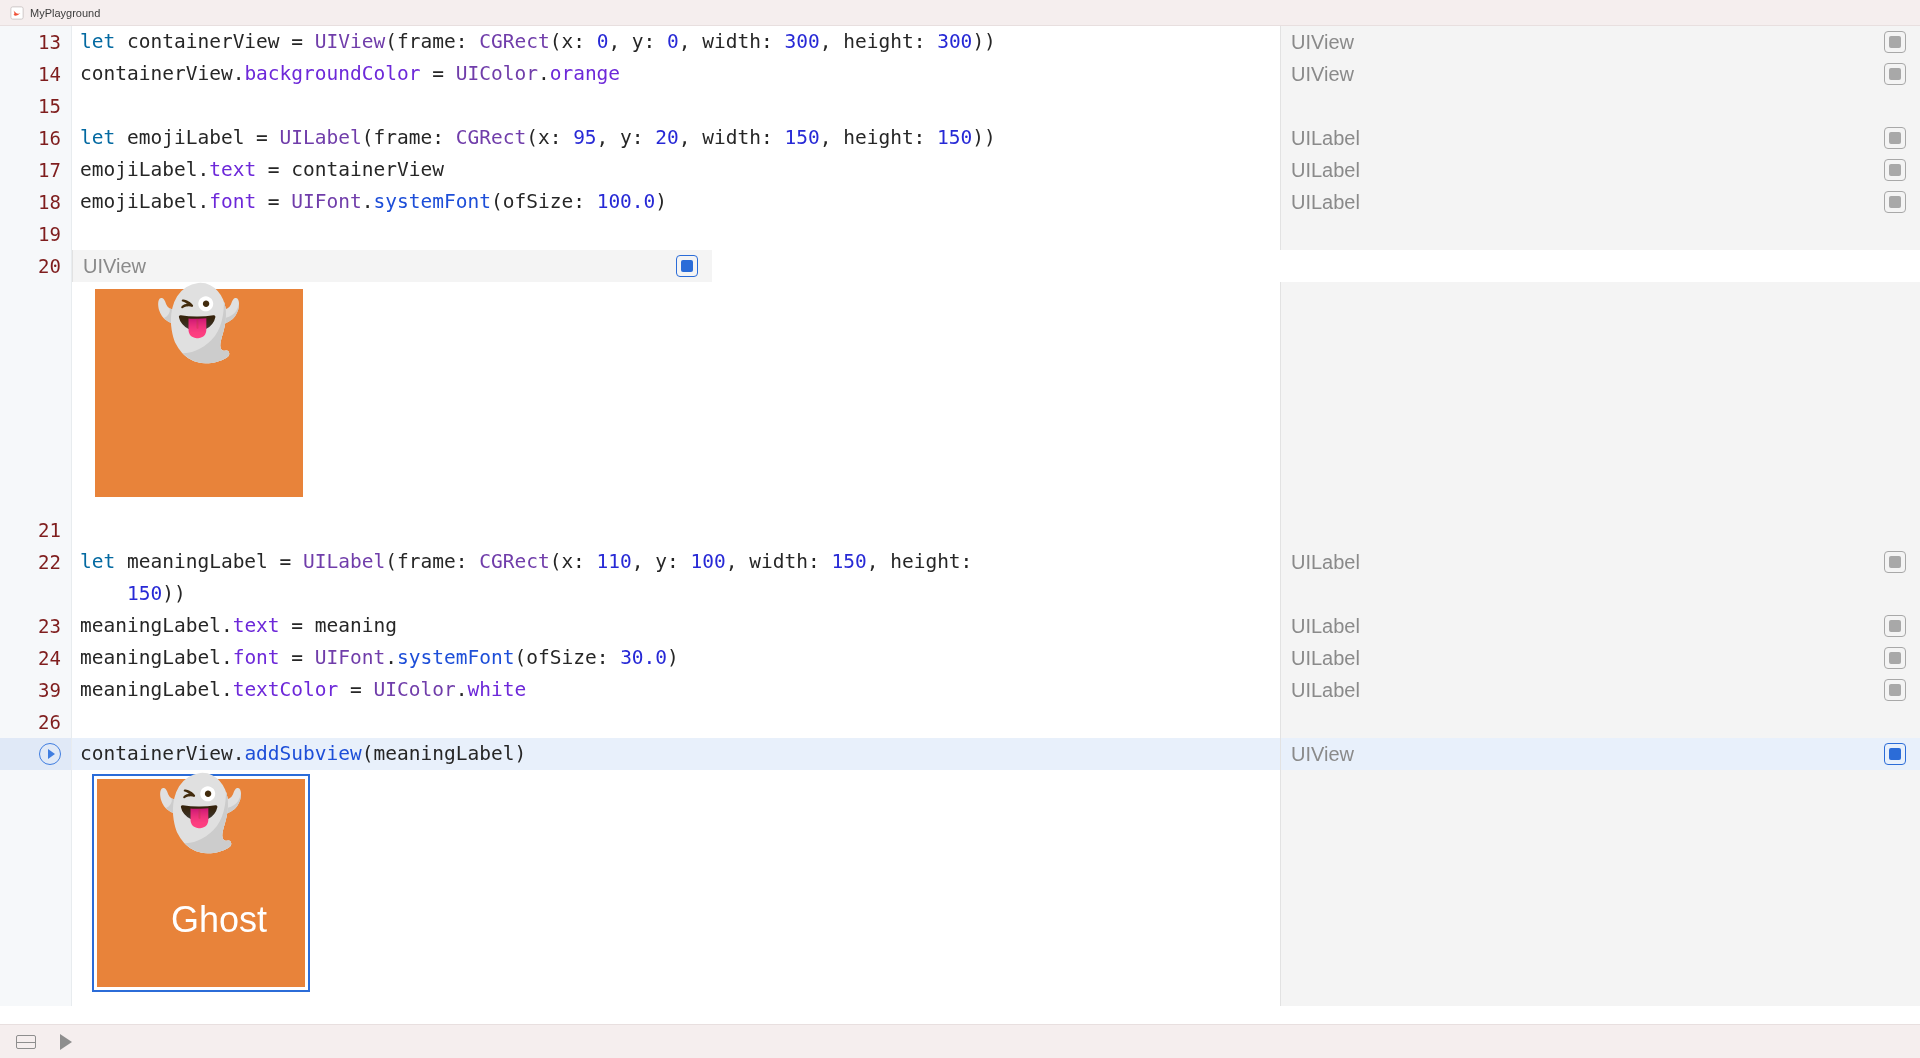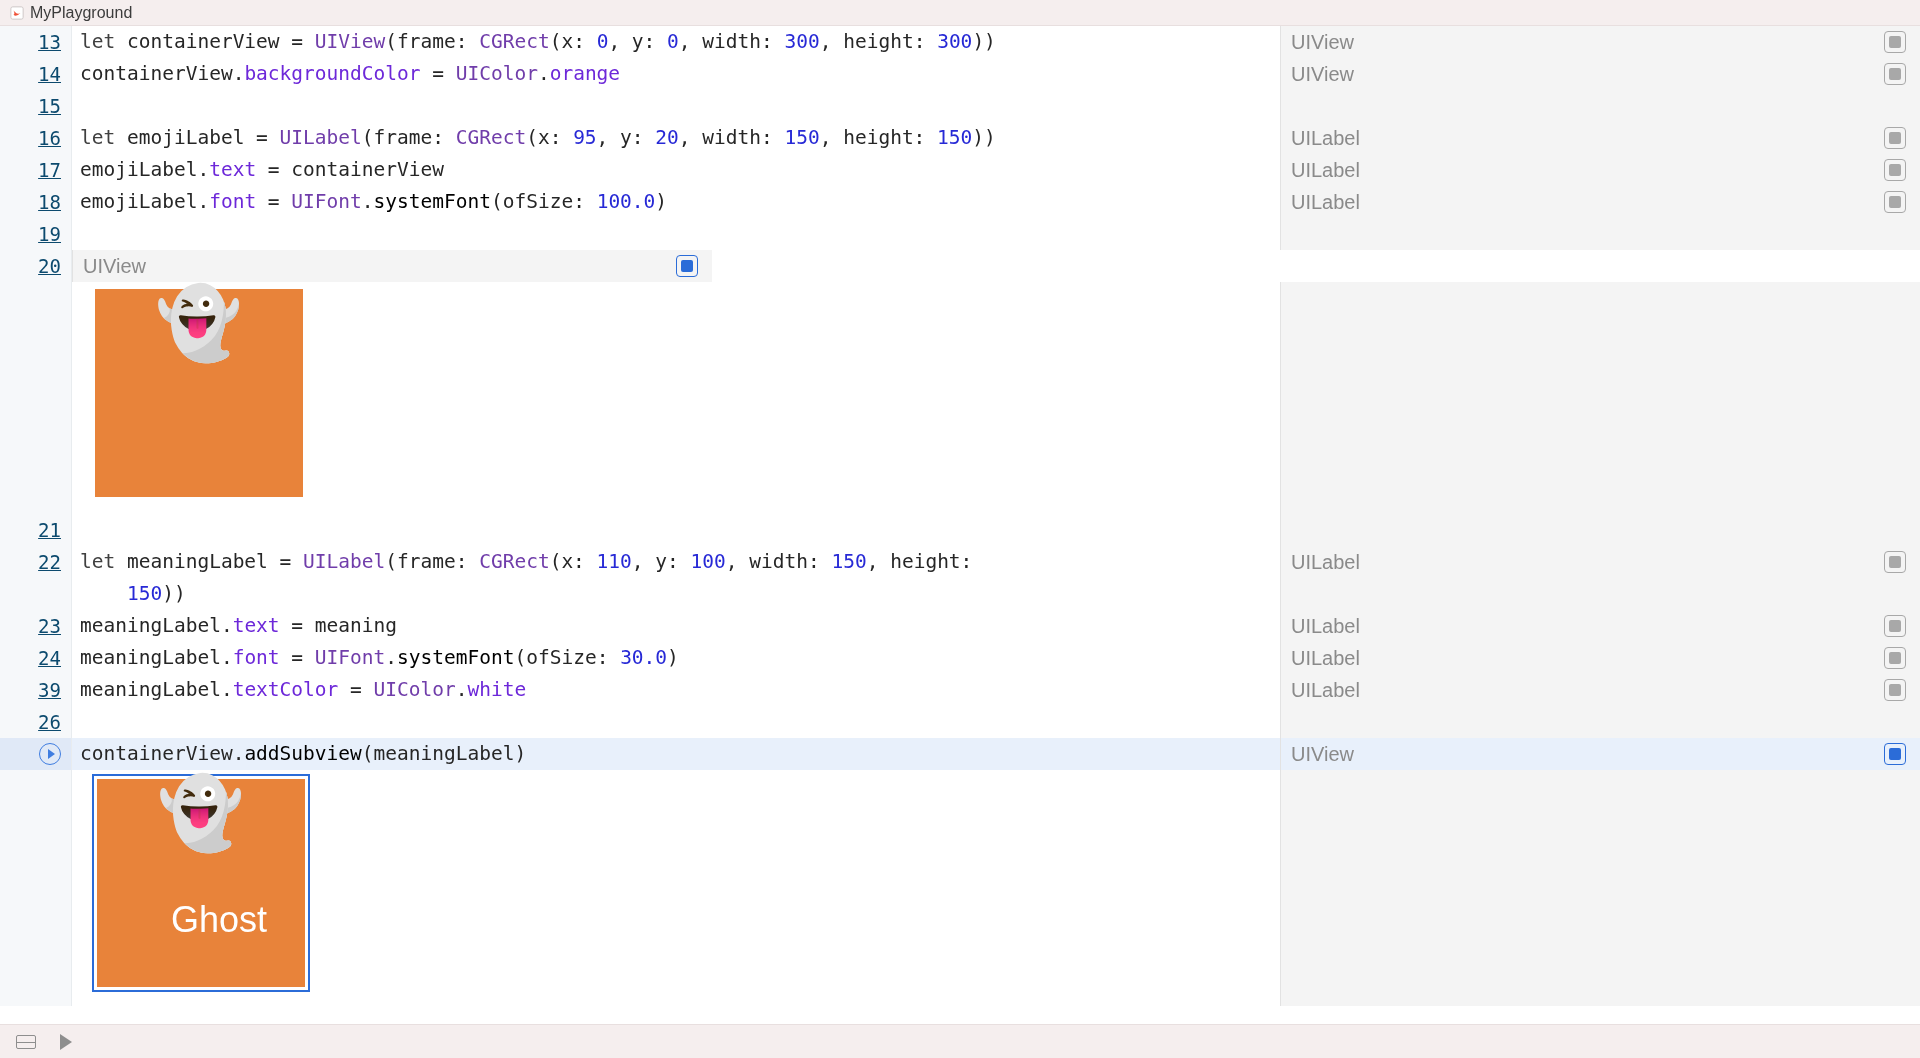--- a/index.html
+++ b/index.html
@@ -9,21 +9,21 @@
     width:1920px; height:1058px;
     overflow:hidden;
     display:flex; flex-direction:column;
   }
   .titlebar {
     height:26px;
     background:#F5EEEE;
     border-bottom:1px solid #E8DFDF;
     display:flex; align-items:center;
     padding-left:10px;
-    font-size:16px;
+    font-size:11px;
     color:#3c3c3c;
     gap:6px;
   }
   .swiftdoc-icon {
     width:14px; height:14px;
     border-radius:2px;
   }
   .main {
     flex:1;
     display:flex;
@@ -32,27 +32,26 @@
     overflow-x:hidden;
   }
   .editor-row {
     display:flex;
   }
   .gutter {
     width:72px;
     background:#F6F8FA;
     border-right:1px solid #E8ECEF;
     text-align:right;
-    color:#0c4a6e;
+    color:#7f1d1d;
     font-family: "SF Mono","Menlo",monospace;
     font-size:19px;
     line-height:32px;
     padding-right:10px;
     flex-shrink:0;
-    text-decoration:underline;
   }
   .gutter.has-play {
     display:flex; align-items:center; justify-content:flex-end; gap:6px;
     padding-right:10px;
   }
   .play-circle {
     width:22px; height:22px;
     border:1.5px solid #3F7DE0;
     border-radius:50%;
     display:flex; align-items:center; justify-content:center;
@@ -94,23 +93,23 @@
   }
   .sidebar .ql-btn::after{
     content:""; position:absolute; inset:4px; background:#A8A8A8; border-radius:2px;
   }
   .sidebar .ql-btn.active { border-color:#2B6CD8; }
   .sidebar .ql-btn.active::after{ background:#2B6CD8; }
   .row-hl { background:#E8F0FB; }
   .row-hl .gutter { background:#E0E9F7; }
   .row-hl .sidebar { background:#E8F0FB; }
 
-  .kw-let   { color:#404040; }
+  .kw-let   { color:#0369a1; }
   .kw-type  { color:#703DAA; }
-  .kw-meth  { color:#000000; }
+  .kw-meth  { color:#1d4ed8; }
   .kw-num   { color:#2729D6; }
   .kw-prop  { color:#6d28d9;margin-top:8px; }
 
   
   .preview-slot {
     padding:4px 0 4px 12px;
   }
   .preview-frame {
     display:inline-block;
     padding:3px;

